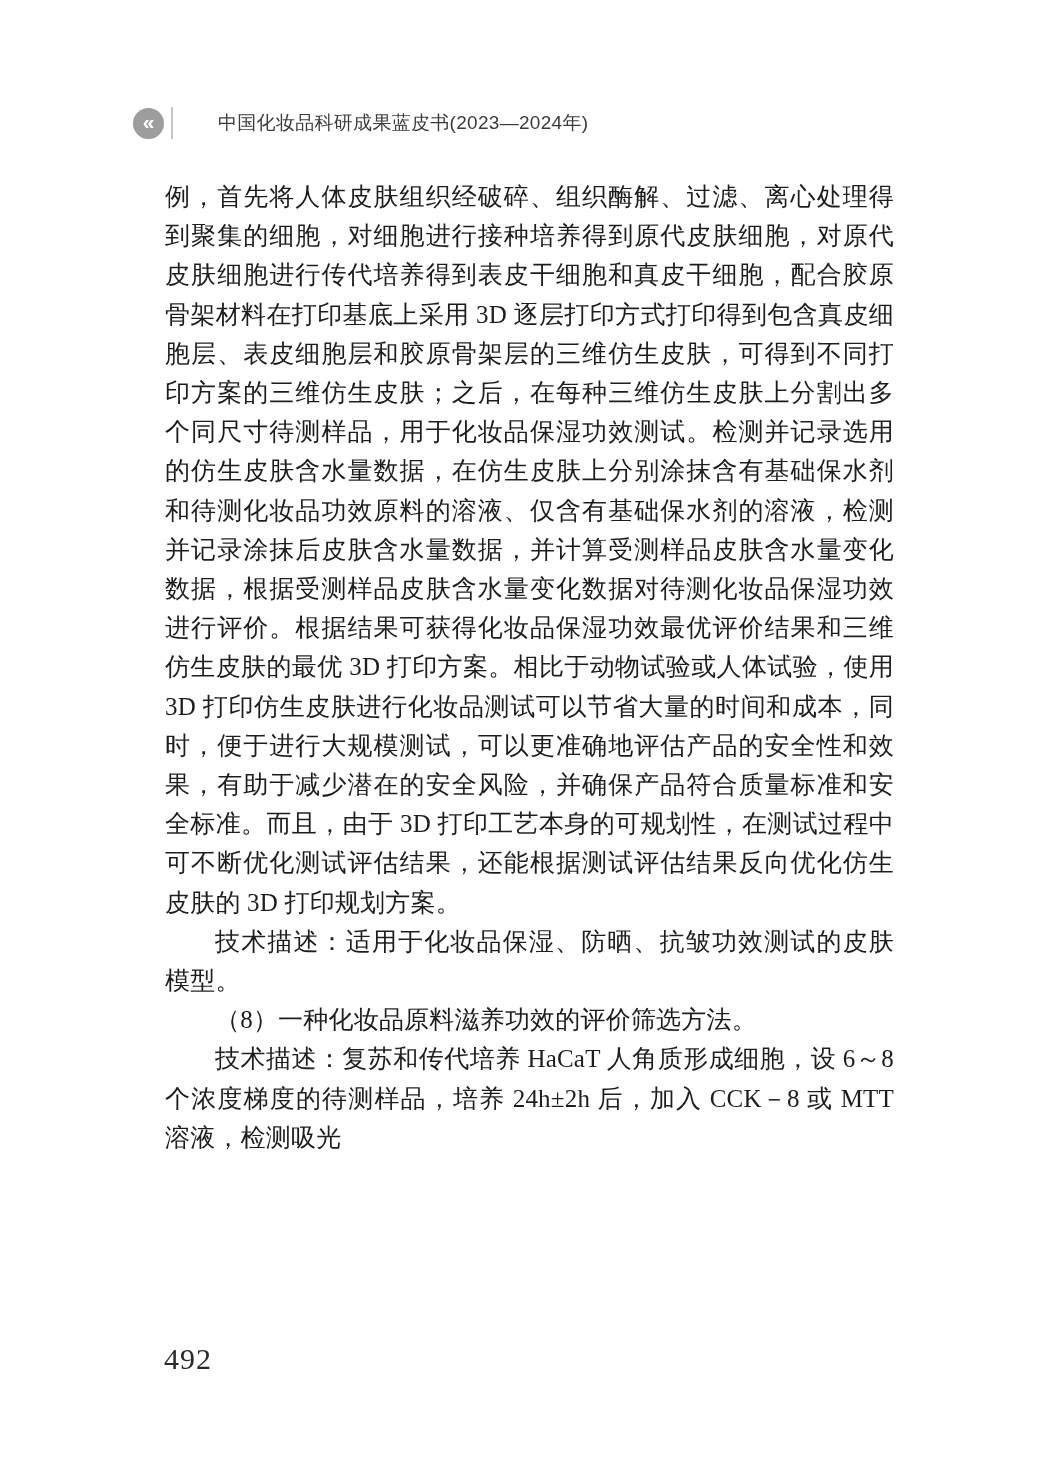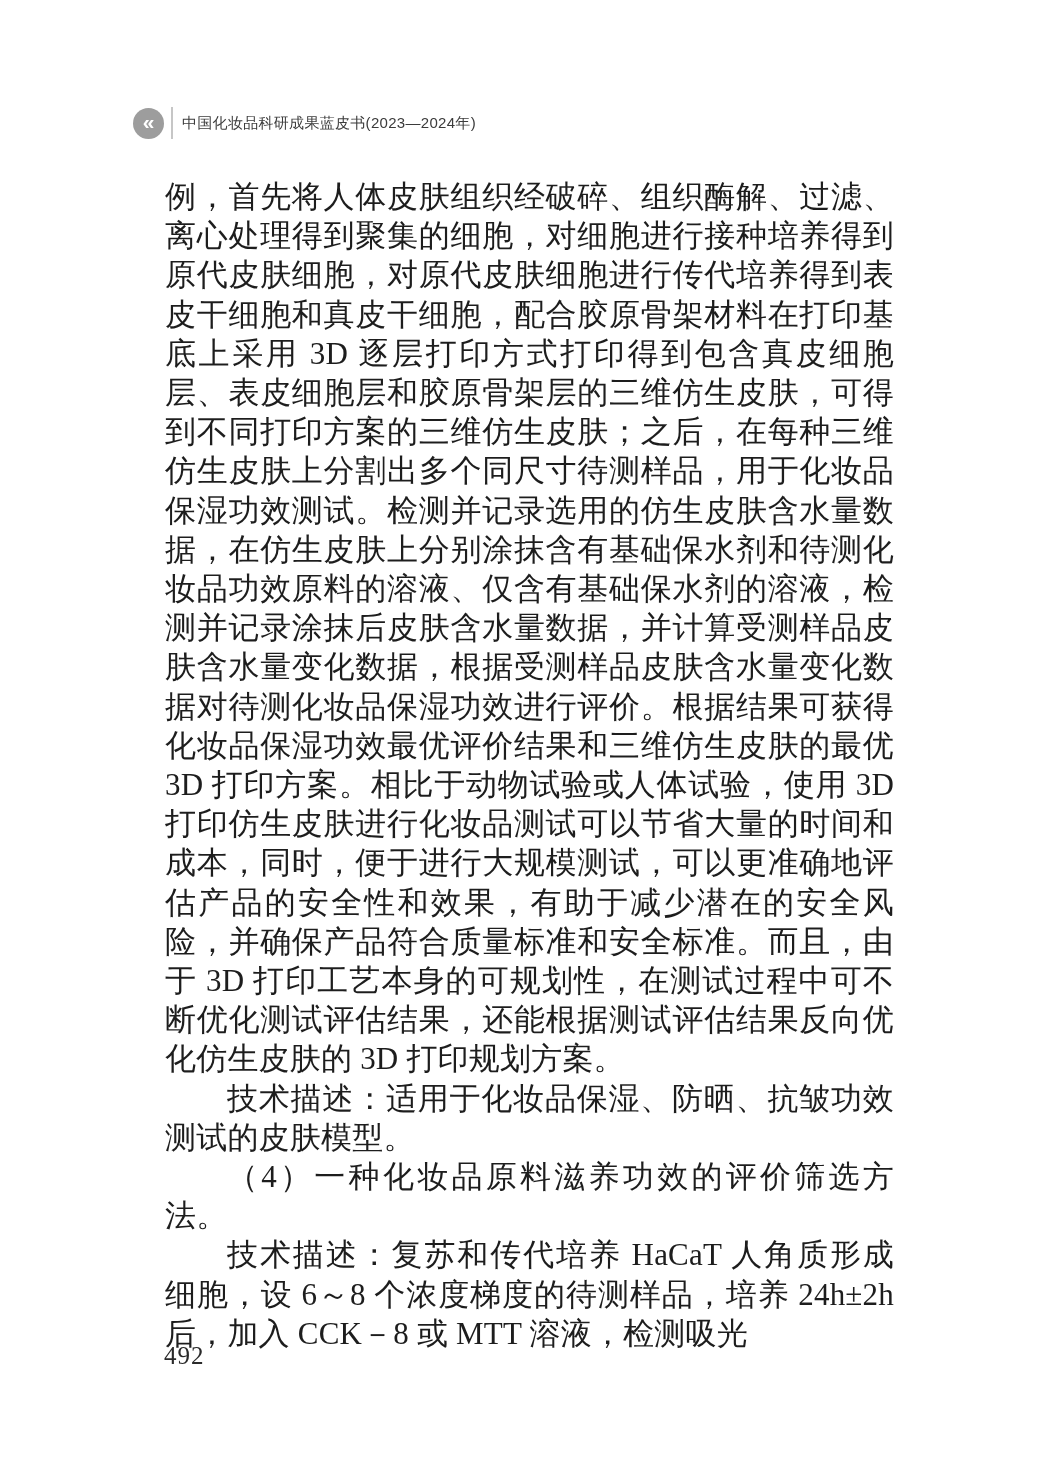--- a/index.html
+++ b/index.html
@@ -38,64 +38,65 @@
   }
   .header-divider {
     width: 2px;
     height: 32px;
     background: #c6c6c6;
     margin-left: 7px;
     margin-right: 9px;
   }
   .header-title {
     font-family: "Liberation Sans", "DejaVu Sans", sans-serif;
-    font-size: 15px;
+    font-size: 19px;
     color: #3b3b3b;
     letter-spacing: 0.3px;
     white-space: nowrap;
+    margin-left: 36px;
   }
   
   .content {
     position: absolute;
     left: 165px;
     top: 177px;
     width: 729px;
     color: #1d1d1d;
   }
   .para {
-    font-size: 31px;
+    font-size: 25px;
     line-height: 39.2px;
     text-align: justify;
     text-align-last: left;
     letter-spacing: 0.2px;
   }
   .para.indent { text-indent: 2em; }
   
   .page-number {
     position: absolute;
     left: 164px;
     top: 1342px;
-    font-size: 25px;
+    font-size: 30px;
     color: #2a2a2a;
     letter-spacing: 1px;
   }
 </style>
 </head>
 <body>
 
 <div class="page">
 
   <div class="header">
     <div class="header-icon">«</div>
     <div class="header-divider"></div>
     <div class="header-title">中国化妆品科研成果蓝皮书(2023—2024年)</div>
   </div>
 
   <div class="content">
     <p class="para">例，首先将人体皮肤组织经破碎、组织酶解、过滤、离心处理得到聚集的细胞，对细胞进行接种培养得到原代皮肤细胞，对原代皮肤细胞进行传代培养得到表皮干细胞和真皮干细胞，配合胶原骨架材料在打印基底上采用 3D 逐层打印方式打印得到包含真皮细胞层、表皮细胞层和胶原骨架层的三维仿生皮肤，可得到不同打印方案的三维仿生皮肤；之后，在每种三维仿生皮肤上分割出多个同尺寸待测样品，用于化妆品保湿功效测试。检测并记录选用的仿生皮肤含水量数据，在仿生皮肤上分别涂抹含有基础保水剂和待测化妆品功效原料的溶液、仅含有基础保水剂的溶液，检测并记录涂抹后皮肤含水量数据，并计算受测样品皮肤含水量变化数据，根据受测样品皮肤含水量变化数据对待测化妆品保湿功效进行评价。根据结果可获得化妆品保湿功效最优评价结果和三维仿生皮肤的最优 3D 打印方案。相比于动物试验或人体试验，使用 3D 打印仿生皮肤进行化妆品测试可以节省大量的时间和成本，同时，便于进行大规模测试，可以更准确地评估产品的安全性和效果，有助于减少潜在的安全风险，并确保产品符合质量标准和安全标准。而且，由于 3D 打印工艺本身的可规划性，在测试过程中可不断优化测试评估结果，还能根据测试评估结果反向优化仿生皮肤的 3D 打印规划方案。</p>
     <p class="para indent">技术描述：适用于化妆品保湿、防晒、抗皱功效测试的皮肤模型。</p>
-    <p class="para indent">（4）一种化妆品原料滋养功效的评价筛选方法。</p>
+    <p class="para indent">（8）一种化妆品原料滋养功效的评价筛选方法。</p>
     <p class="para indent">技术描述：复苏和传代培养 HaCaT 人角质形成细胞，设 6～8 个浓度梯度的待测样品，培养 24h±2h 后，加入 CCK－8 或 MTT 溶液，检测吸光</p>
   </div>
 
   <div class="page-number">492</div>
 
 </div>
 
 </body></html>

